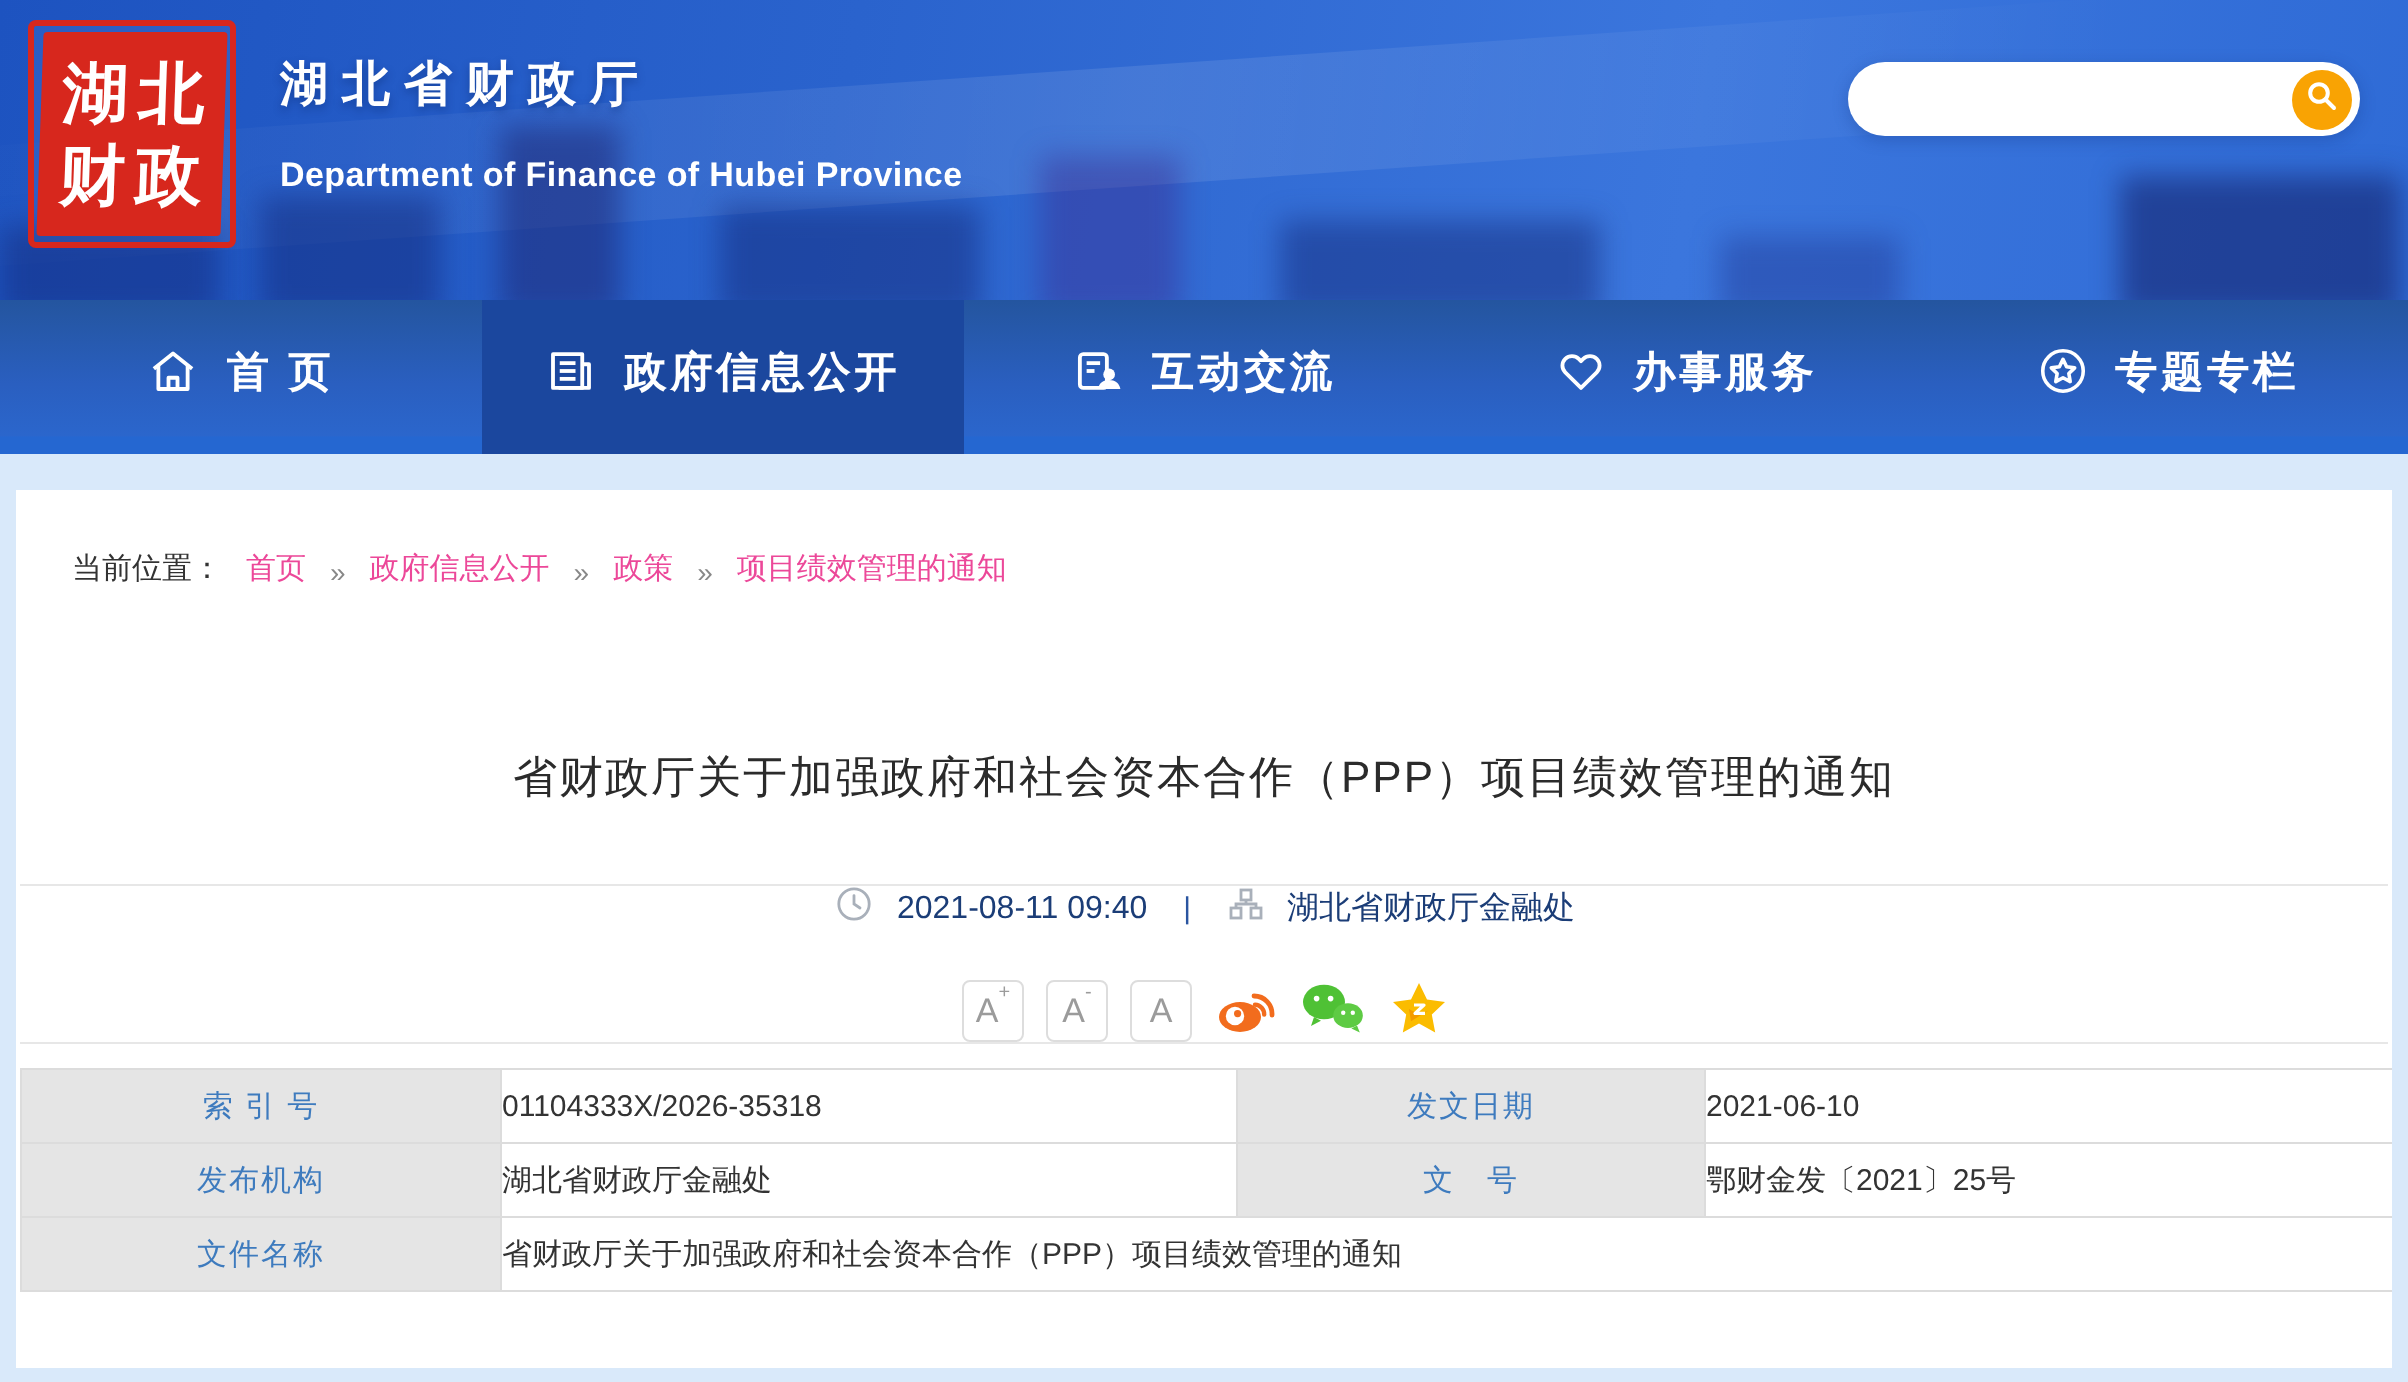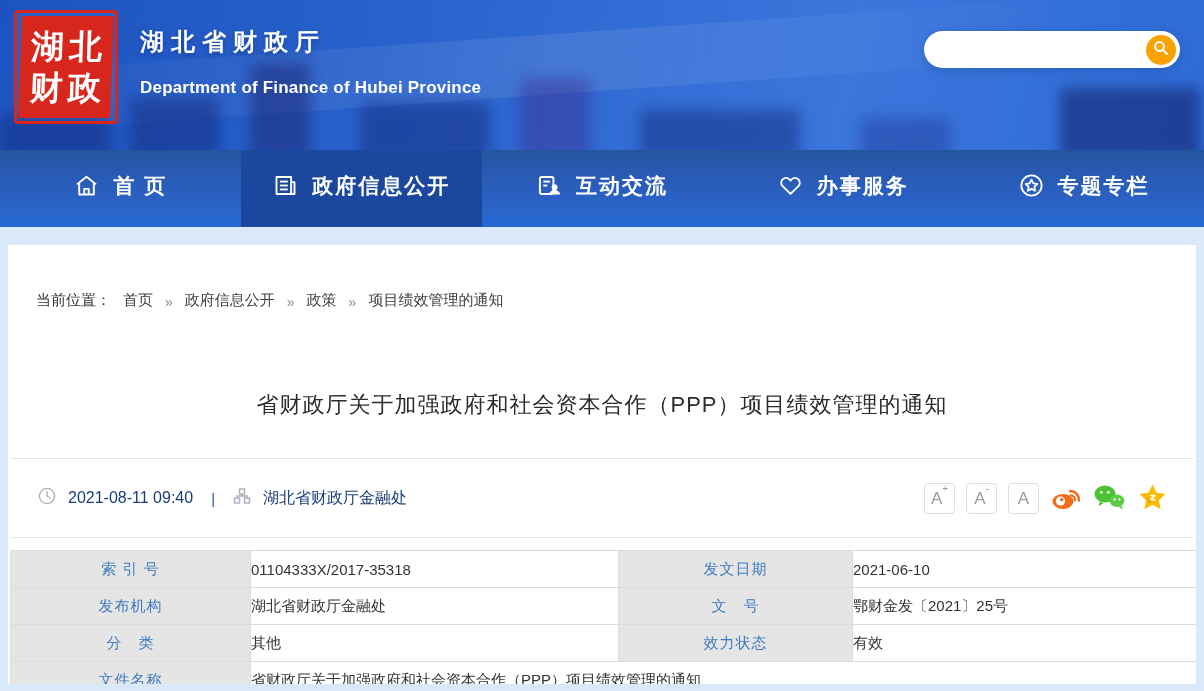--- a/index.html
+++ b/index.html
@@ -47,28 +47,28 @@
   .nav { display:grid; grid-template-columns:repeat(5,1fr); height:100%; }
   .nav-item { display:flex; align-items:center; justify-content:center; gap:13px; height:100%;
     color:#fff; font-size:21px; font-weight:bold; letter-spacing:2px; cursor:pointer; padding-bottom:6px; }
   .nav-item.active { background:#1b479e; }
   .nav-item svg { display:block; }
 
   
   .card { margin:18px 8px 0 8px; height:439px; background:#fff; overflow:hidden; }
 
   .breadcrumb { padding:30px 0 0 28px; font-size:15px; color:#333; display:flex; gap:12px; align-items:flex-end; }
-  .breadcrumb a { color:#404040; text-decoration:none; cursor:pointer;margin-top:16px; }
+  .breadcrumb a { color:#ec4899; text-decoration:none; cursor:pointer; }
   .crumb-sep { color:#888; font-size:14px; }
 
   .art-title { margin-top:80px; text-align:center; font-size:22px; color:#2b2b2b; font-weight:500;
     letter-spacing:1px; }
 
   .meta { margin:38px 2px 0 2px; height:80px; border-top:1px solid #e7e7e7; border-bottom:1px solid #e7e7e7;
-    display:flex; align-items:center; justify-content:space-between; padding:0 26px 0 28px; }
+    display:flex; align-items:center; justify-content:space-between; padding:0 26px 0 28px;flex-direction:column; }
   .meta-left { display:flex; align-items:center; gap:12px; font-size:16px; color:#1b3d77; }
   .meta-sep { color:#2a55a0; margin:0 6px; font-size:15px; }
   .meta-left a { color:#1b3d77; text-decoration:none; cursor:pointer; }
   .meta-right { display:flex; align-items:center; gap:11px; }
   .font-btn { width:31px; height:31px; background:#fff; border:1px solid #ddd; border-radius:4px;
     color:#9b9b9b; font-size:17px; line-height:1; cursor:pointer; position:relative;
     font-family:"Liberation Sans",sans-serif; }
   .font-btn sup { font-size:10px; position:relative; top:-5px; left:0px; }
   .share { width:32px; height:32px; border:none; background:transparent; cursor:pointer; padding:0;
     display:flex; align-items:center; justify-content:center; }
@@ -253,36 +253,30 @@
   <table class="doc">
     <colgroup>
         <col style="width:240px">
         <col style="width:368px">
         <col style="width:234px">
         <col style="width:346px">
       </colgroup>
     <tbody>
         <tr>
       <td class="lbl">索 引 号</td>
-      <td class="val">01104333X/2017-35318</td>
+      <td class="val">01104333X/2026-35318</td>
       <td class="lbl">发文日期</td>
       <td class="val">2021-06-10</td>
     </tr>
     <tr>
       <td class="lbl">发布机构</td>
       <td class="val">湖北省财政厅金融处</td>
       <td class="lbl">文　号</td>
       <td class="val">鄂财金发〔2021〕25号</td>
     </tr>
     <tr>
-      <td class="lbl">分　类</td>
-      <td class="val">其他</td>
-      <td class="lbl">效力状态</td>
-      <td class="val">有效</td>
-    </tr>
-    <tr>
       <td class="lbl">文件名称</td>
       <td class="val" colspan="3">省财政厅关于加强政府和社会资本合作（PPP）项目绩效管理的通知</td>
     </tr>
   </tbody>
     </table>
 
 </div>
 
 </body></html>

